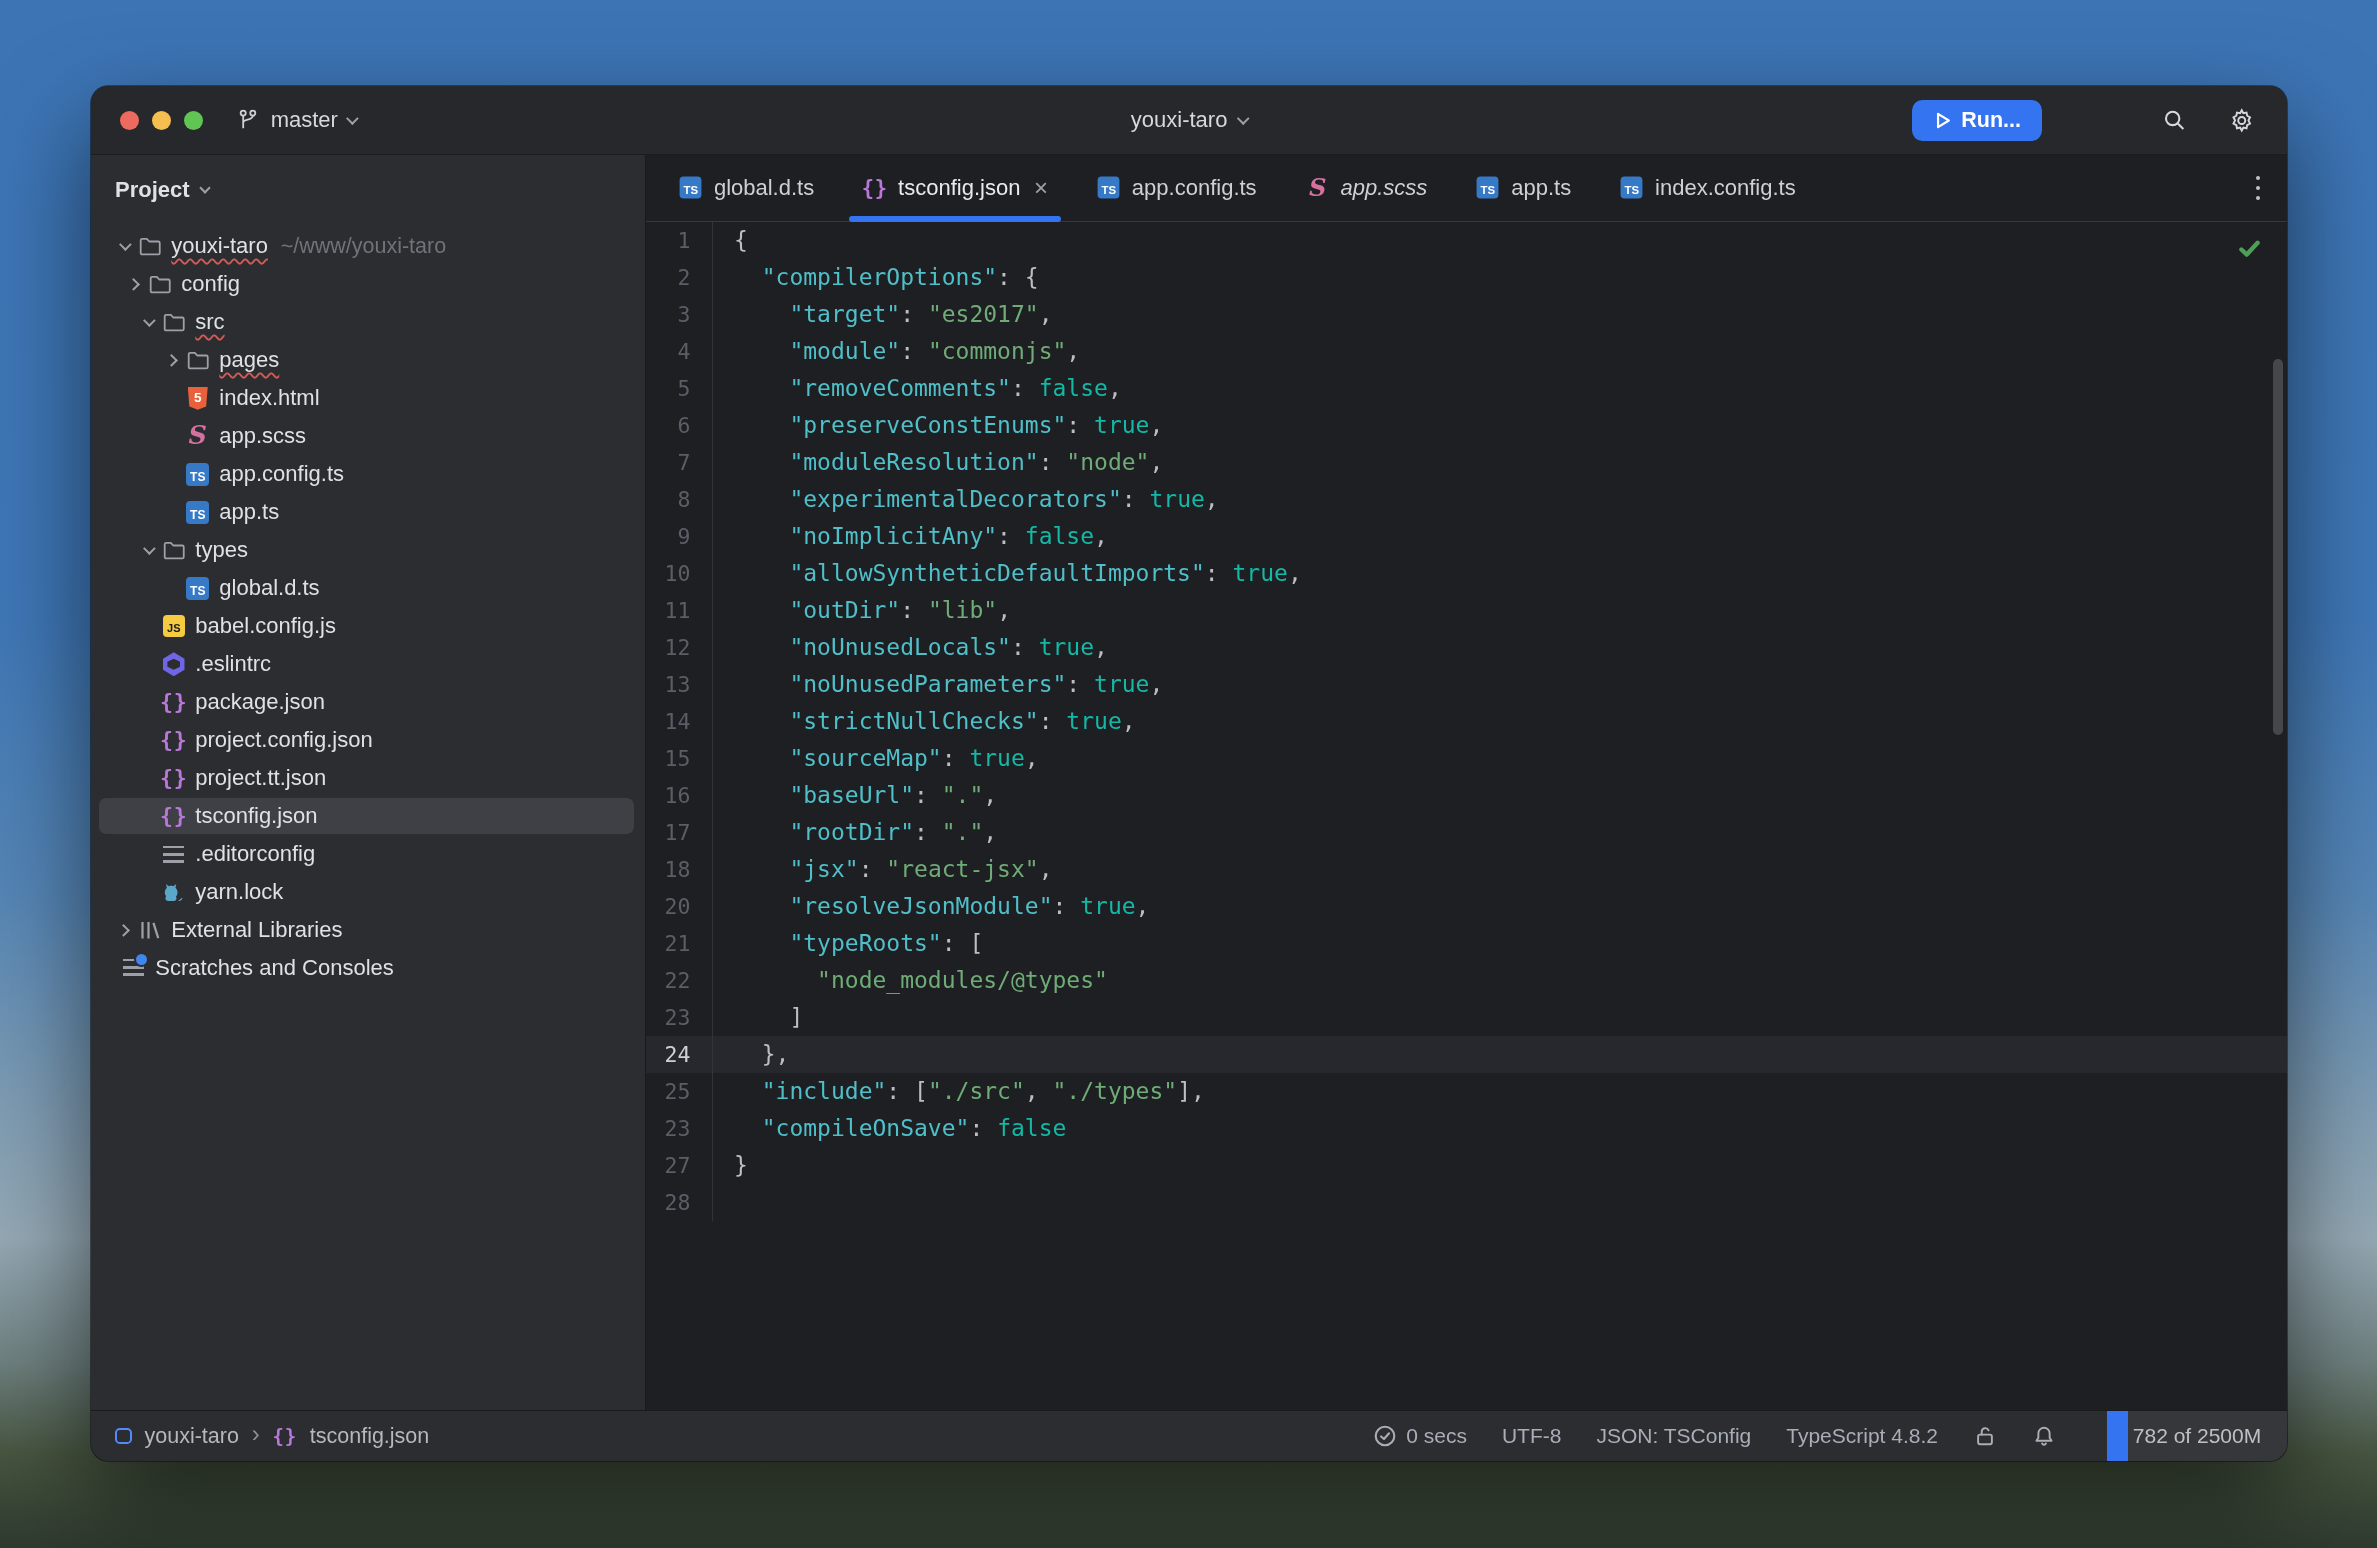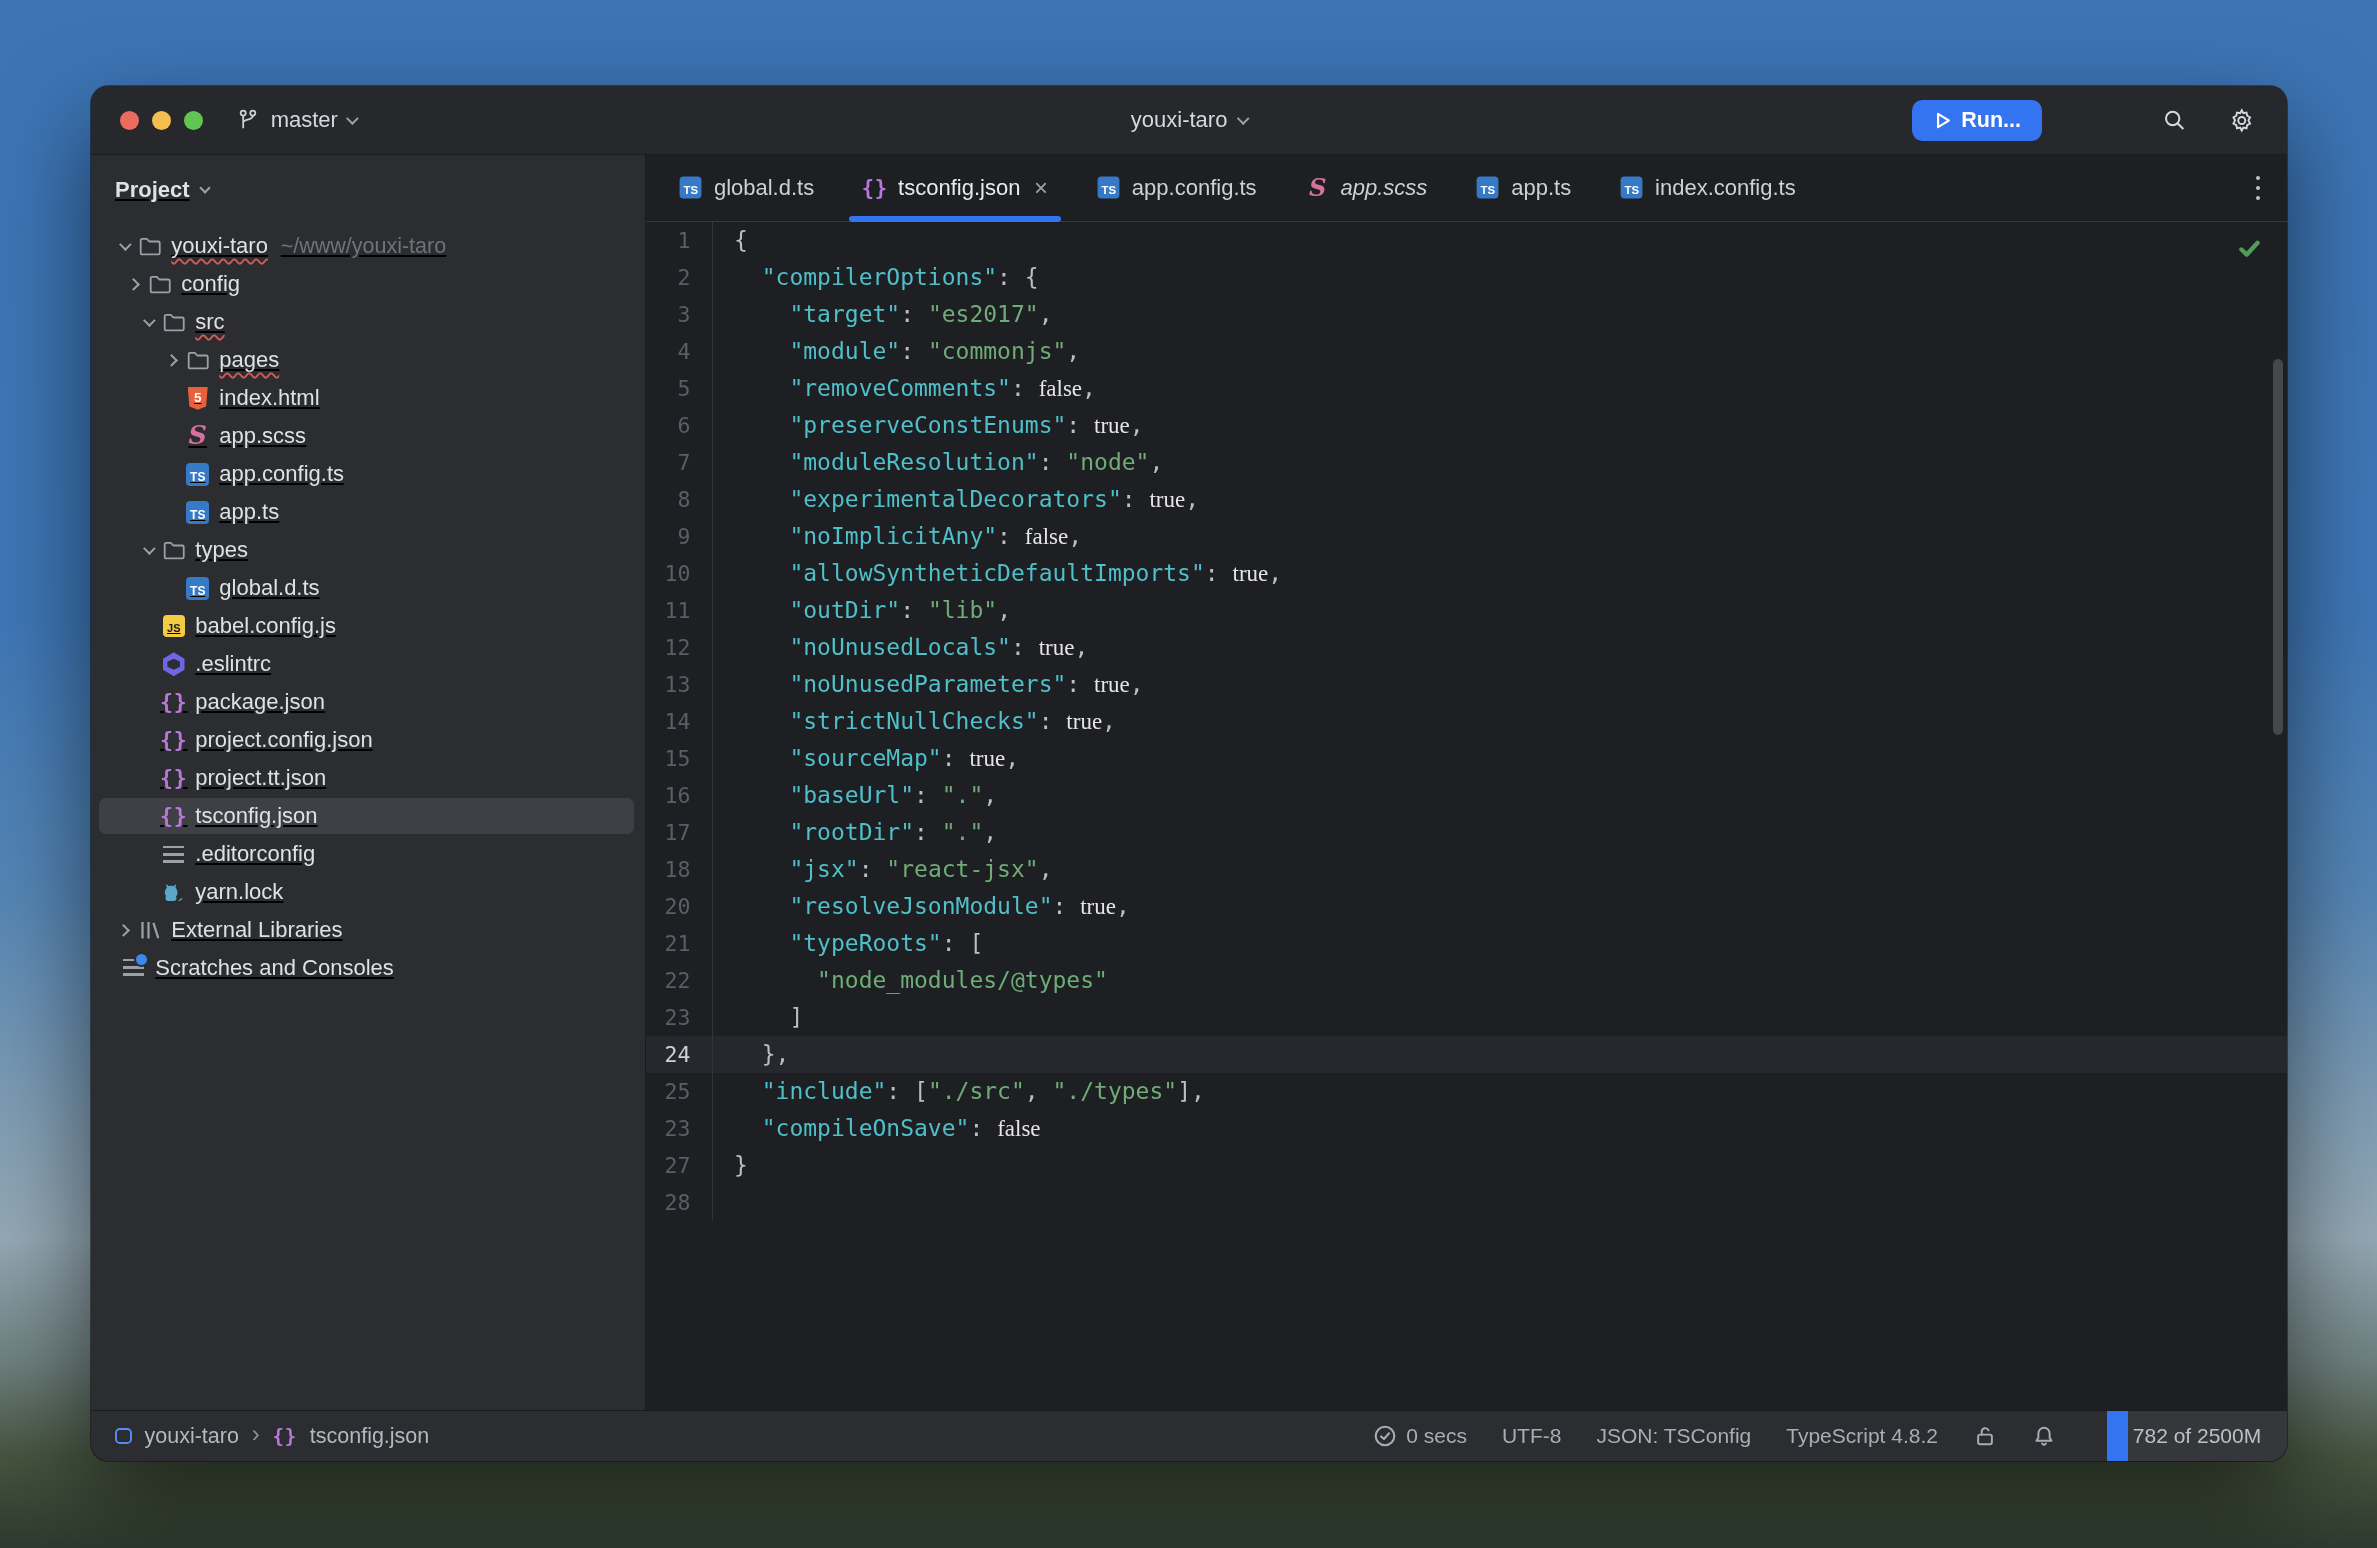--- a/index.html
+++ b/index.html
@@ -33,21 +33,21 @@
     display:flex; align-items:center; gap:11px; color:#D5D8DE; font-size:22px; }
   .tb-right{ margin-left:auto; display:flex; align-items:center; }
   .run-btn{ height:41px; padding:0 21px; background:#3574F0; border-radius:10.4px; border:none;
     display:flex; align-items:center; gap:9.6px; color:#fff; font-size:21.5px; font-weight:600;
     font-family:"Liberation Sans",sans-serif; margin-right:120px; cursor:pointer;}
   .icon-btn{ background:none; border:none; display:flex; align-items:center; justify-content:center; cursor:pointer; }
   .search-btn{ margin-right:41px; }
   
   .main{ flex:1; display:flex; min-height:0; }
   .sidebar{ width:555px; flex:none; background:#2B2D30; border-right:1.6px solid #191a1c;
-            padding-top:12.8px; overflow:hidden;text-decoration:underline; }
+            padding-top:12.8px; overflow:hidden; }
   .panel-header{ display:flex; align-items:center; gap:11px; padding:0 0 0 24px; height:45px;
     color:#DFE1E5; font-size:22px; font-weight:700; }
   .panel-header .chev{ border-color:#9DA0A8; width:8px; height:8px; }
   .tree{ margin-top:14.4px; }
   .tree-row{ height:38px; display:flex; align-items:center; position:relative; cursor:pointer; }
   .tree-row .sel-bg{ position:absolute; left:8px; right:11px; top:0.8px; bottom:0.8px; border-radius:7.2px; background:transparent; }
   .tree-row.selected .sel-bg{ background:#3E4045; }
   .tree-row>*{ position:relative; }
   .chev-slot{ width:24px; display:flex; align-items:center; justify-content:center; flex:none; }
   .tree-label{ color:#DFE1E5; font-size:22px; margin-left:8.8px; white-space:nowrap; }
@@ -87,21 +87,21 @@
   .tab-close{ color:#9DA0A8; font-size:24px; line-height:1; margin-left:3.2px; }
   .kebab{ margin-left:auto; margin-right:27px; align-self:center; display:flex; flex-direction:column; gap:5.6px; cursor:pointer; }
   .kebab i{ width:4px; height:4px; border-radius:50%; background:#C0C3C8; }
   .editor{ flex:1; position:relative; overflow:hidden; }
   .code-line{ height:37px; display:flex; align-items:center; }
   .code-line.current{ background:#26282D; }
   .line-num{ width:67px; padding-right:21.5px; flex:none; text-align:right;
     font:21.5px/37px "DejaVu Sans Mono",monospace; color:#5A5E66; border-right:0.8px solid #313438; align-self:stretch; }
   .code-line.current .line-num{ color:#CDD0D6; }
   .line-text{ white-space:pre; font:23px/37px "DejaVu Sans Mono",monospace; padding-left:21px; }
-  .tok-p{ color:#BCBEC4; } .tok-key{ color:#4FBFC9; } .tok-str{ color:#6FAC77; } .tok-kw{ color:#e5e5e5;font-family:Liberation Serif, serif; } .tok-sp{ color:#BCBEC4; }
+  .tok-p{ color:#BCBEC4; } .tok-key{ color:#4FBFC9; } .tok-str{ color:#6FAC77; } .tok-kw{ color:#14b8a6; } .tok-sp{ color:#BCBEC4; }
   .inspect-check{ position:absolute; top:12.8px; right:24px; }
   .scroll-thumb{ position:absolute; right:4px; top:137px; width:10.4px; height:376px; border-radius:5.6px; background:#45474B; }
   
   .statusbar{ height:51px; flex:none; background:#2B2D30; border-top:0.8px solid #1a1b1d;
     display:flex; align-items:center; padding-left:24px; color:#A8ADB8; font-size:21px; }
   .crumbs{ display:flex; align-items:center; gap:12.8px; color:#B4B8BF; font-size:21.5px; }
   .module-ic{ width:16.7px; height:16.7px; border:2.4px solid #548AF7; border-radius:4.8px; flex:none; }
   .crumb-sep{ color:#8C9098; font-size:24px; margin-top:-3.2px; }
   .crumbs .ic-json{ font-size:19px; }
   .sb-right{ margin-left:auto; display:flex; align-items:center; gap:35px; height:100%; }

